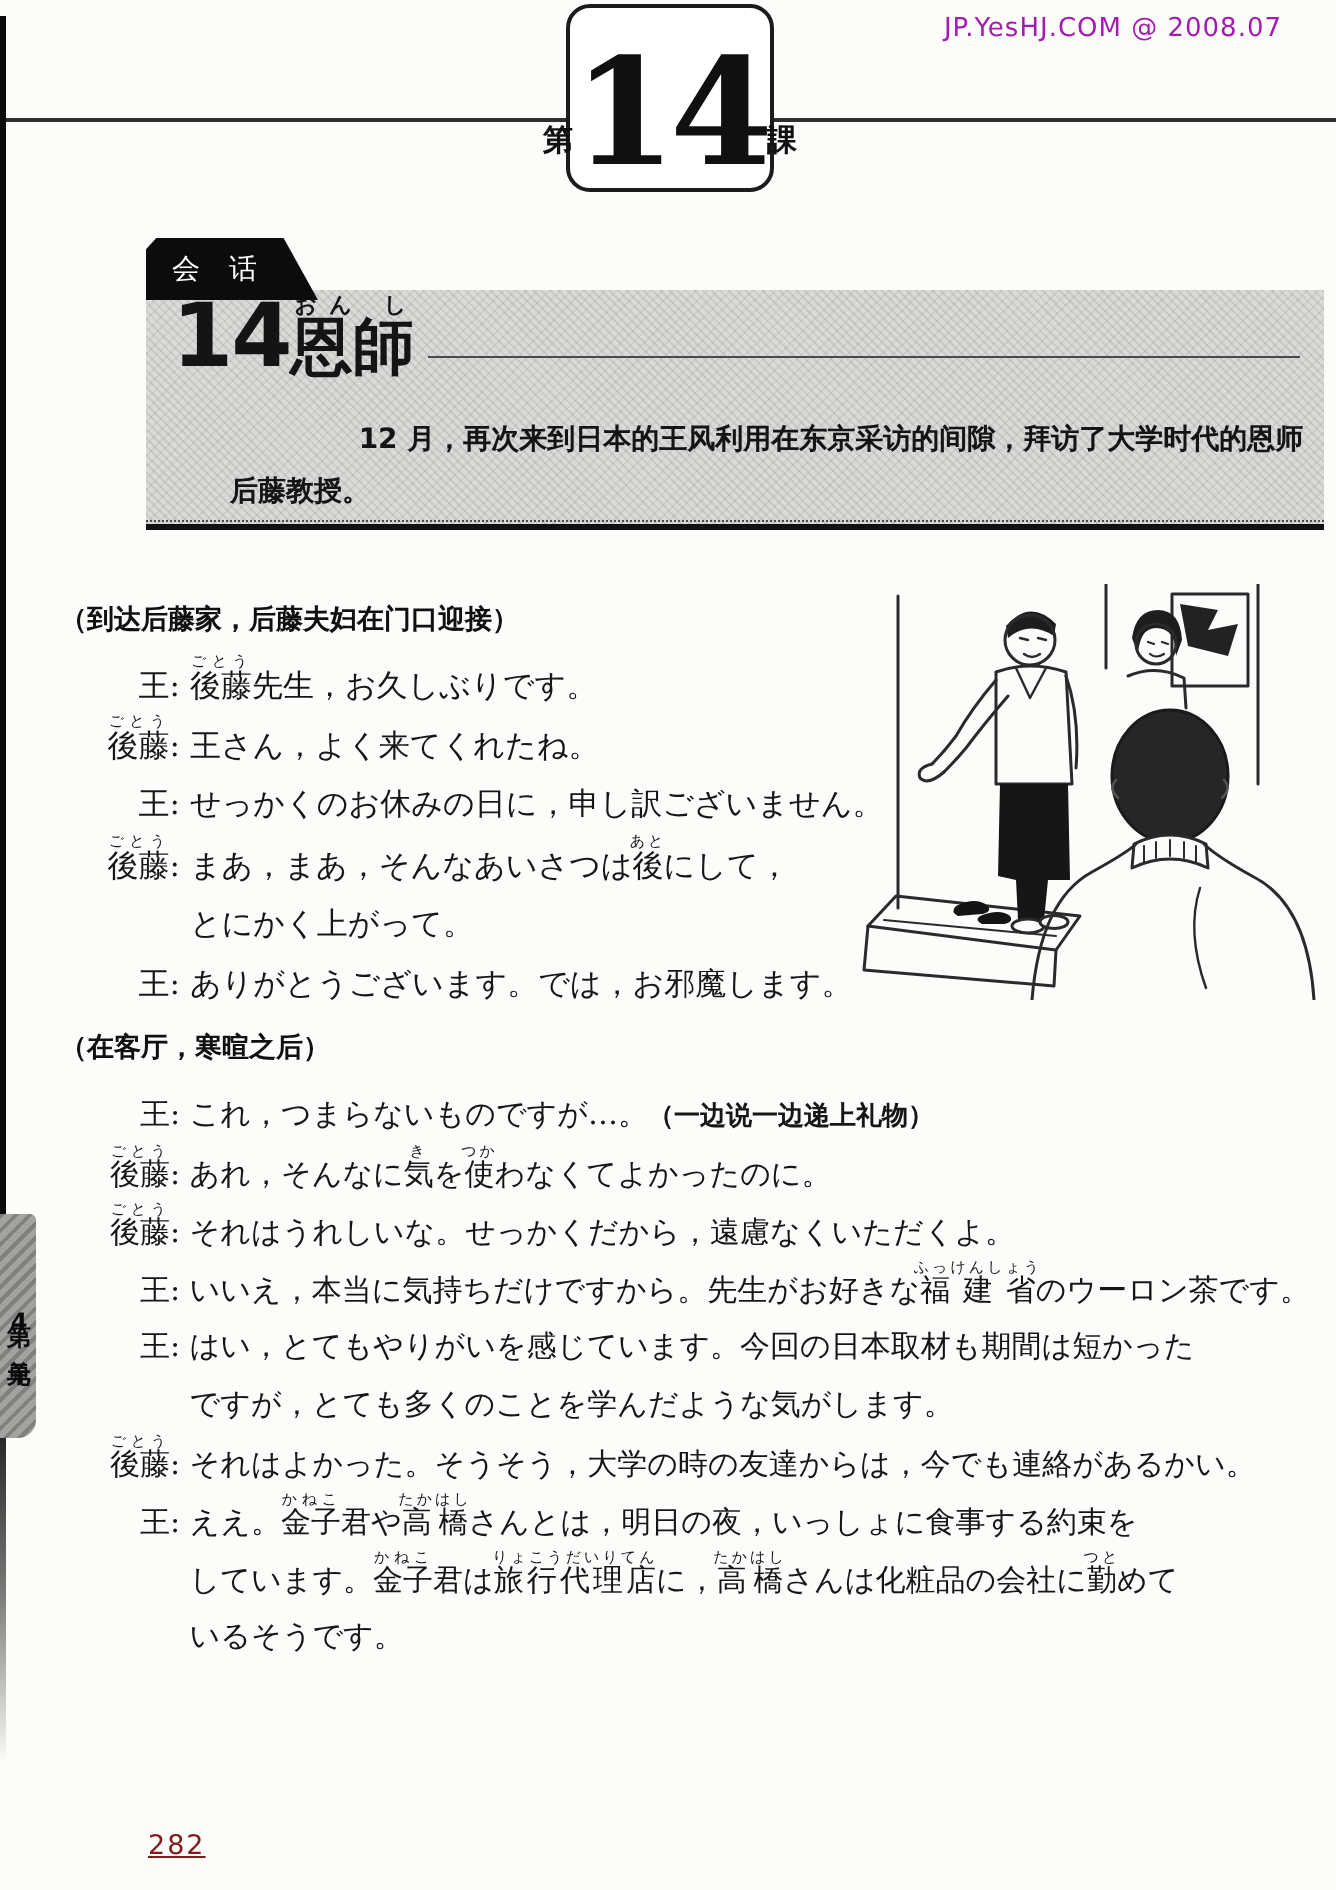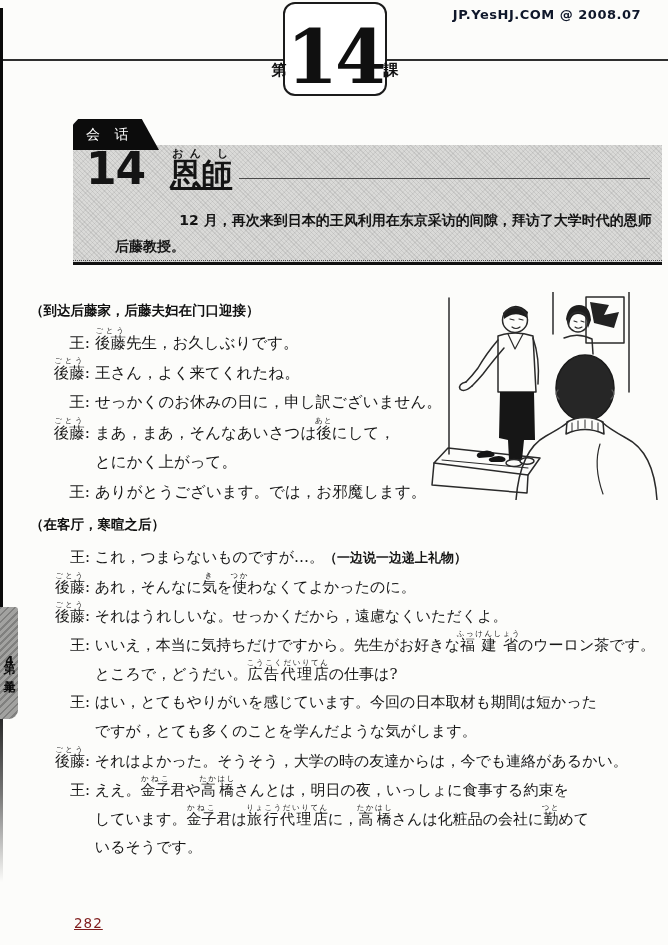--- a/index.html
+++ b/index.html
@@ -10,21 +10,21 @@
   }
 
   .left-edge {
     position:absolute; left:0; top:8px; width:3px; height:874px;
     background:linear-gradient(#0a0a0a 0 78%, rgba(10,10,10,.55) 90%, rgba(10,10,10,0));
     z-index:1;
   }
   .watermark {
     position:absolute; top:7px; right:27px;
     font-family:"DejaVu Sans","Liberation Sans",sans-serif;
-    font-size:13px; color:#0f172a; letter-spacing:.5px;font-weight:bold;
+    font-size:13px; color:#a21caf; letter-spacing:.5px;
   }
   .top-rule { position:absolute; left:0; top:59px; width:668px; height:2px; background:#2f2f2f; }
 
   .lesson-badge {
     position:absolute; left:283px; top:2px; width:104px; height:94px;
     background:#fff; border:2px solid #1b1b1b; border-radius:12px;
     z-index:3; display:flex; align-items:flex-end; justify-content:center;
     padding-bottom:9px; box-sizing:border-box;
   }
   .lesson-badge .side {
@@ -55,21 +55,21 @@
   }
   .hero::after {
     content:""; position:absolute; left:0; right:0; bottom:1px;
     border-bottom:1px dotted #4c4c4c;
   }
   .hero-title { position:absolute; left:13px; top:2px; width:566px; display:flex; align-items:flex-end; }
   .hero-num {
     font-family:"DejaVu Sans","Liberation Sans",sans-serif;
     font-weight:700; font-size:44px; line-height:1; letter-spacing:-1px; color:#141414;
   }
-  .hero-word { margin-left:25px; font-weight:700; font-size:31px; line-height:1.02; color:#141414;text-decoration:underline; }
+  .hero-word { margin-left:0; font-weight:700; font-size:31px; line-height:1.02; color:#141414; }
   .hero-word rt { font-weight:700; font-size:11px; letter-spacing:2px; }
   .hero-rule { flex:1; border-bottom:1.5px solid #4a4a4a; margin:0 2px 12px 7px; }
   .hero-intro {
     position:absolute; left:42px; top:62px; width:545px;
     font-family:"DejaVu Sans","Liberation Sans",sans-serif;
     font-weight:700; font-size:14px; line-height:26px; color:#141414;
   }
   .hero-intro .l1 { padding-left:56px;text-align:center; }
 
   .scene { position:absolute; }
@@ -194,21 +194,20 @@
       <div class="dlg-line"><span class="speaker"><ruby>後藤<rt>ごとう</rt></ruby>:</span> <span><span>まあ，まあ，そんなあいさつは</span><ruby>後<rt>あと</rt></ruby><span>にして，</span></span></div>
       <div class="dlg-line"><span class="speaker"></span> <span><span>とにかく上がって。</span></span></div>
       <div class="dlg-line"><span class="speaker"><span>王</span>:</span> <span><span>ありがとうございます。では，お邪魔します。</span></span></div>
     </div>
   <div class="scene" id="scene2">
       <div class="stage">（在客厅，寒暄之后）</div>
       <div class="dlg-line"><span class="speaker"><span>王</span>:</span> <span><span>これ，つまらないものですが…。</span><span class="note">（一边说一边递上礼物）</span></span></div>
       <div class="dlg-line"><span class="speaker"><ruby>後藤<rt>ごとう</rt></ruby>:</span> <span><span>あれ，そんなに</span><ruby>気<rt>き</rt></ruby><span>を</span><ruby>使<rt>つか</rt></ruby><span>わなくてよかったのに。</span></span></div>
       <div class="dlg-line"><span class="speaker"><ruby>後藤<rt>ごとう</rt></ruby>:</span> <span><span>それはうれしいな。せっかくだから，遠慮なくいただくよ。</span></span></div>
       <div class="dlg-line"><span class="speaker"><span>王</span>:</span> <span><span>いいえ，本当に気持ちだけですから。先生がお好きな</span><ruby>福建省<rt>ふっけんしょう</rt></ruby><span>のウーロン茶です。</span></span></div>
-      <div class="dlg-line"><span class="speaker"></span> <span><span>ところで，どうだい。</span><ruby>広告代理店<rt>こうこくだいりてん</rt></ruby><span>の仕事は?</span></span></div>
       <div class="dlg-line"><span class="speaker"><span>王</span>:</span> <span><span>はい，とてもやりがいを感じています。今回の日本取材も期間は短かった</span></span></div>
       <div class="dlg-line"><span class="speaker"></span> <span><span>ですが，とても多くのことを学んだような気がします。</span></span></div>
       <div class="dlg-line"><span class="speaker"><ruby>後藤<rt>ごとう</rt></ruby>:</span> <span><span>それはよかった。そうそう，大学の時の友達からは，今でも連絡があるかい。</span></span></div>
       <div class="dlg-line"><span class="speaker"><span>王</span>:</span> <span><span>ええ。</span><ruby>金子<rt>かねこ</rt></ruby><span>君や</span><ruby>高橋<rt>たかはし</rt></ruby><span>さんとは，明日の夜，いっしょに食事する約束を</span></span></div>
       <div class="dlg-line"><span class="speaker"></span> <span><span>しています。</span><ruby>金子<rt>かねこ</rt></ruby><span>君は</span><ruby>旅行代理店<rt>りょこうだいりてん</rt></ruby><span>に，</span><ruby>高橋<rt>たかはし</rt></ruby><span>さんは化粧品の会社に</span><ruby>勤<rt>つと</rt></ruby><span>めて</span></span></div>
       <div class="dlg-line"><span class="speaker"></span> <span><span>いるそうです。</span></span></div>
     </div>
 
   <div class="unit-tab">
     <span>第4单元</span>

